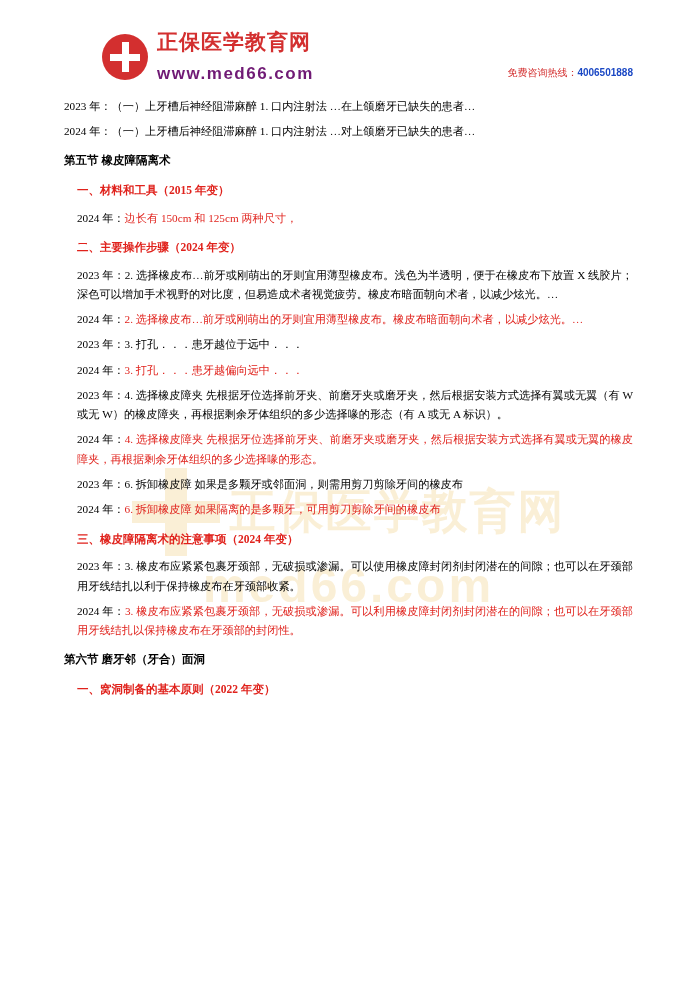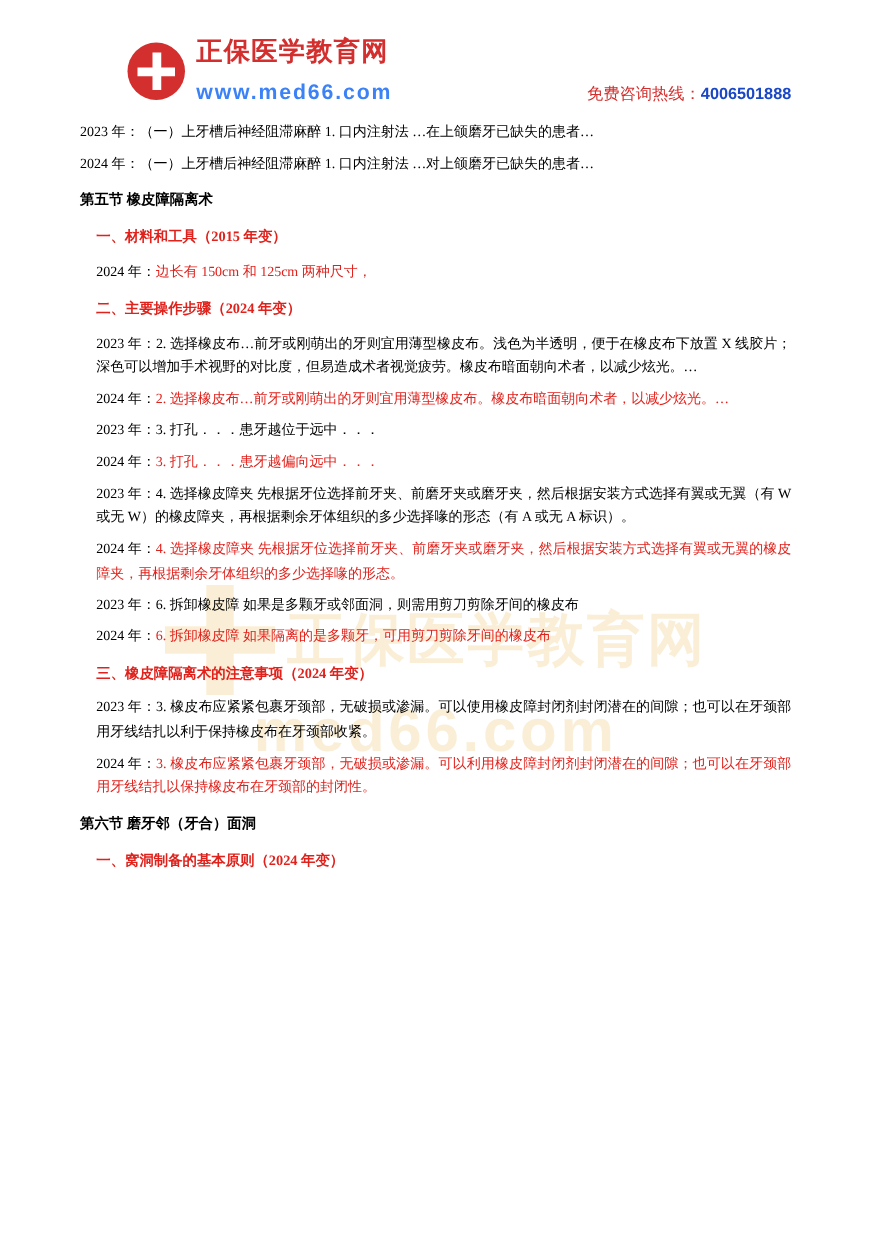--- a/index.html
+++ b/index.html
@@ -122,31 +122,31 @@
     font-weight: bold;
     font-size: 21px;
     color: #d32f2f;
     letter-spacing: 1px;
     line-height: 1.15;
   }
   .logo-sub {
     font-family: "Liberation Sans", sans-serif;
     font-weight: bold;
     font-size: 17px;
-    color: #3b82f6;
+    color: #701a75;
     letter-spacing: 1.5px;
     line-height: 1.2;
     margin-top: 10px;
   }
   .hotline {
     position: absolute;
     right: 64px;
     top: 66px;
     font-family: "Liberation Sans", sans-serif;
-    font-size: 13px;
+    font-size: 10px;
     color: #d32f2f;
     white-space: nowrap;
     z-index: 3;
   }
   .hotline .num {
     color: #1a47c4;
     font-weight: bold;
   }
 
   
@@ -211,16 +211,16 @@
       <p class="line pl12 black">2023 年：3. 打孔．．．患牙越位于远中．．．</p>
       <p class="line pl12"><span class="black">2024 年：</span><span class="red">3. 打孔．．．患牙越偏向远中．．．</span></p>
       <p class="line pl12 black">2023 年：4. 选择橡皮障夹  先根据牙位选择前牙夹、前磨牙夹或磨牙夹，然后根据安装方式选择有翼或无翼（有 W 或无 W）的橡皮障夹，再根据剩余牙体组织的多少选择喙的形态（有 A 或无 A 标识）。</p>
       <p class="line pl12"><span class="black">2024 年：</span><span class="red">4. 选择橡皮障夹  先根据牙位选择前牙夹、前磨牙夹或磨牙夹，然后根据安装方式选择有翼或无翼的橡皮障夹，再根据剩余牙体组织的多少选择喙的形态。</span></p>
       <p class="line pl12 black">2023 年：6. 拆卸橡皮障  如果是多颗牙或邻面洞，则需用剪刀剪除牙间的橡皮布</p>
       <p class="line pl12"><span class="black">2024 年：</span><span class="red">6. 拆卸橡皮障  如果隔离的是多颗牙，可用剪刀剪除牙间的橡皮布</span></p>
       <p class="line heading pl12 bold red">三、橡皮障隔离术的注意事项（2024 年变）</p>
       <p class="line pl12 black">2023 年：3. 橡皮布应紧紧包裹牙颈部，无破损或渗漏。可以使用橡皮障封闭剂封闭潜在的间隙；也可以在牙颈部用牙线结扎以利于保持橡皮布在牙颈部收紧。</p>
       <p class="line pl12"><span class="black">2024 年：</span><span class="red">3. 橡皮布应紧紧包裹牙颈部，无破损或渗漏。可以利用橡皮障封闭剂封闭潜在的间隙；也可以在牙颈部用牙线结扎以保持橡皮布在牙颈部的封闭性。</span></p>
       <p class="line heading gap-big bold black">第六节  磨牙邻（牙合）面洞</p>
-      <p class="line heading pl12 bold red">一、窝洞制备的基本原则（2024 年变）</p>
+      <p class="line heading pl12 bold red">一、窝洞制备的基本原则（2022 年变）</p>
     </div>
 
 </div>
 
 </body></html>

